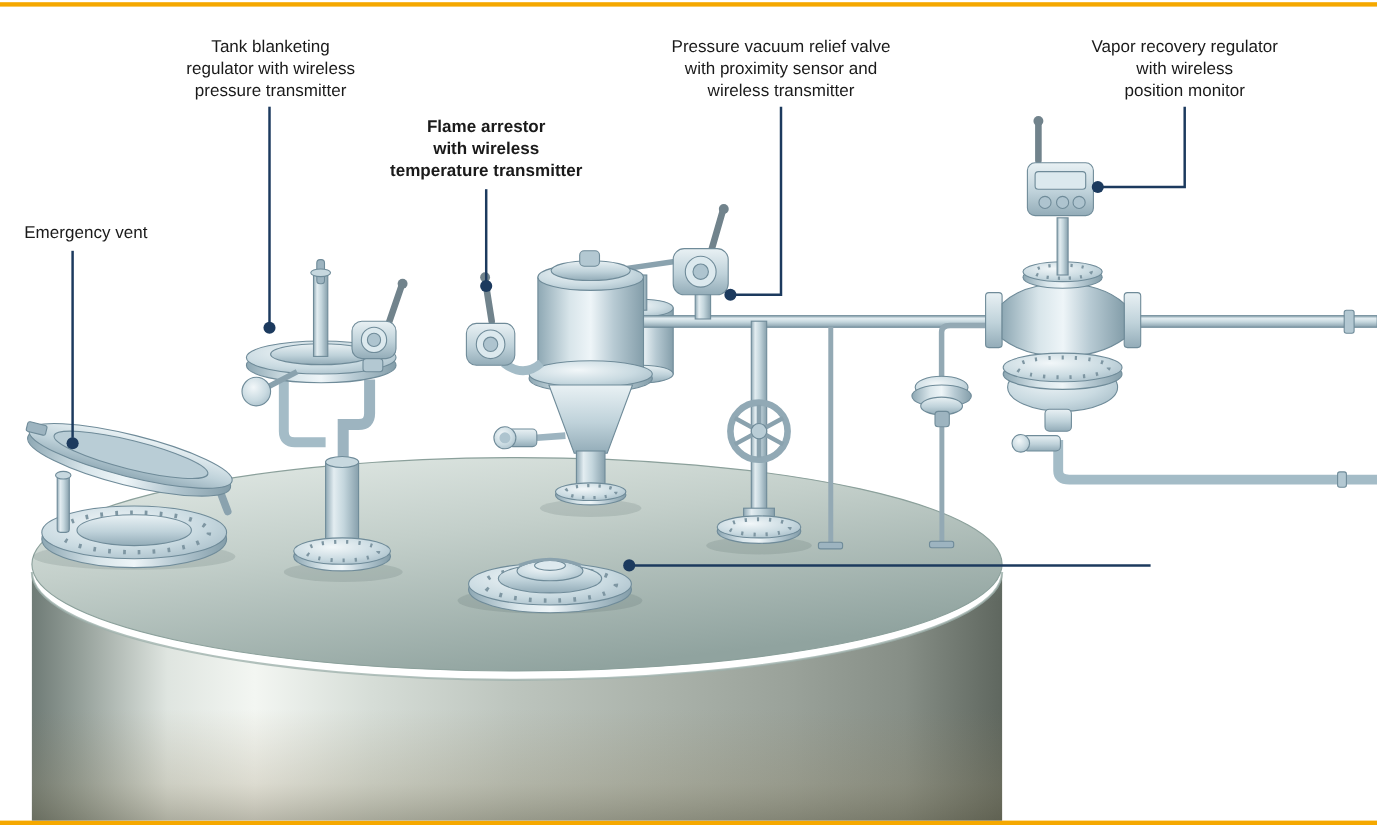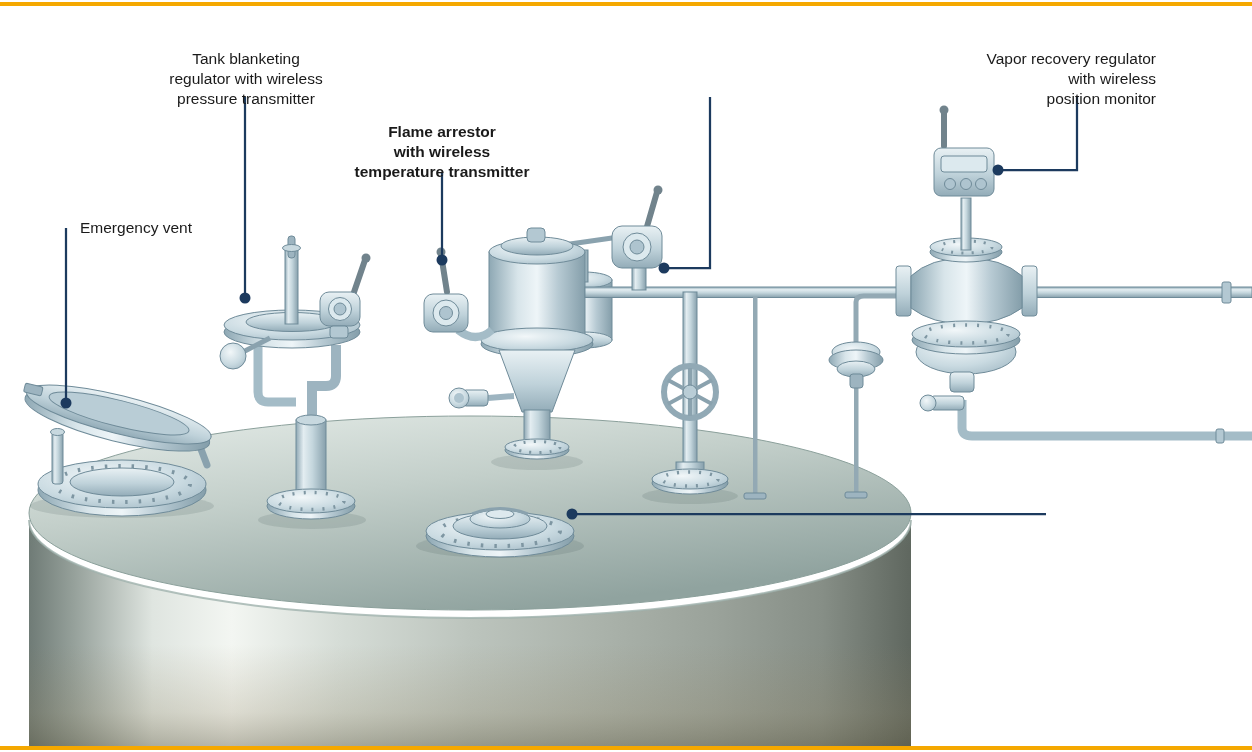--- a/index.html
+++ b/index.html
@@ -4,22 +4,22 @@
 <style>
   html,body{margin:0;padding:0;background:#fff;}
   :root{ --accent:#f5a800; --leader:#1c3a5e; --text:#1a1a1a; --bg:#ffffff; }
   .canvas{position:relative;width:1252px;height:752px;background:var(--bg);overflow:hidden;
           font-family:"Liberation Sans",sans-serif;}
   .accent-bar{position:absolute;left:0;width:100%;height:4px;background:var(--accent);}
   .accent-bar.top{top:2px;}
   .accent-bar.bottom{bottom:2px;}
   .scene{position:absolute;left:0;top:0;width:1252px;height:752px;}
   .label{position:absolute;font-size:15.5px;line-height:1.3;color:var(--text);
-         text-align:center;white-space:pre-line;margin-top:16px;}
-  .label.left{text-align:right;}
+         text-align:center;white-space:pre-line;}
+  .label.left{text-align:left;}
   .leaders path{stroke:var(--leader);stroke-width:2.25;fill:none;}
   .leaders circle{fill:var(--leader);}
   .s{stroke:#6f8b99;stroke-width:1;}
 </style>
 </head>
 <body>
 
 <div class="canvas">
   <div class="accent-bar top"></div>
   <div class="accent-bar bottom"></div>
@@ -267,16 +267,19 @@
     </g>
   </svg>
 
   <div class="label left" style="left:22px; top:202px; width:170px;">Emergency vent</div>
   <div class="label" style="left:148px; top:33px; width:196px;">Tank blanketing
 regulator with wireless
 pressure transmitter</div>
   <div class="label" style="left:344px; top:106px; width:196px;font-weight:bold;">Flame arrestor
 with wireless
 temperature transmitter</div>
-  <div class="label" style="left:926px; top:33px; width:230px;text-align:right;">Vapor recovery regulator
+  <div class="label" style="left:588px; top:33px; width:244px;">Pressure vacuum relief valve
+with proximity sensor and
+wireless transmitter</div>
+  <div class="label" style="left:962px; top:33px; width:230px;">Vapor recovery regulator
 with wireless
 position monitor</div>
 </div>
 
 </body></html>

